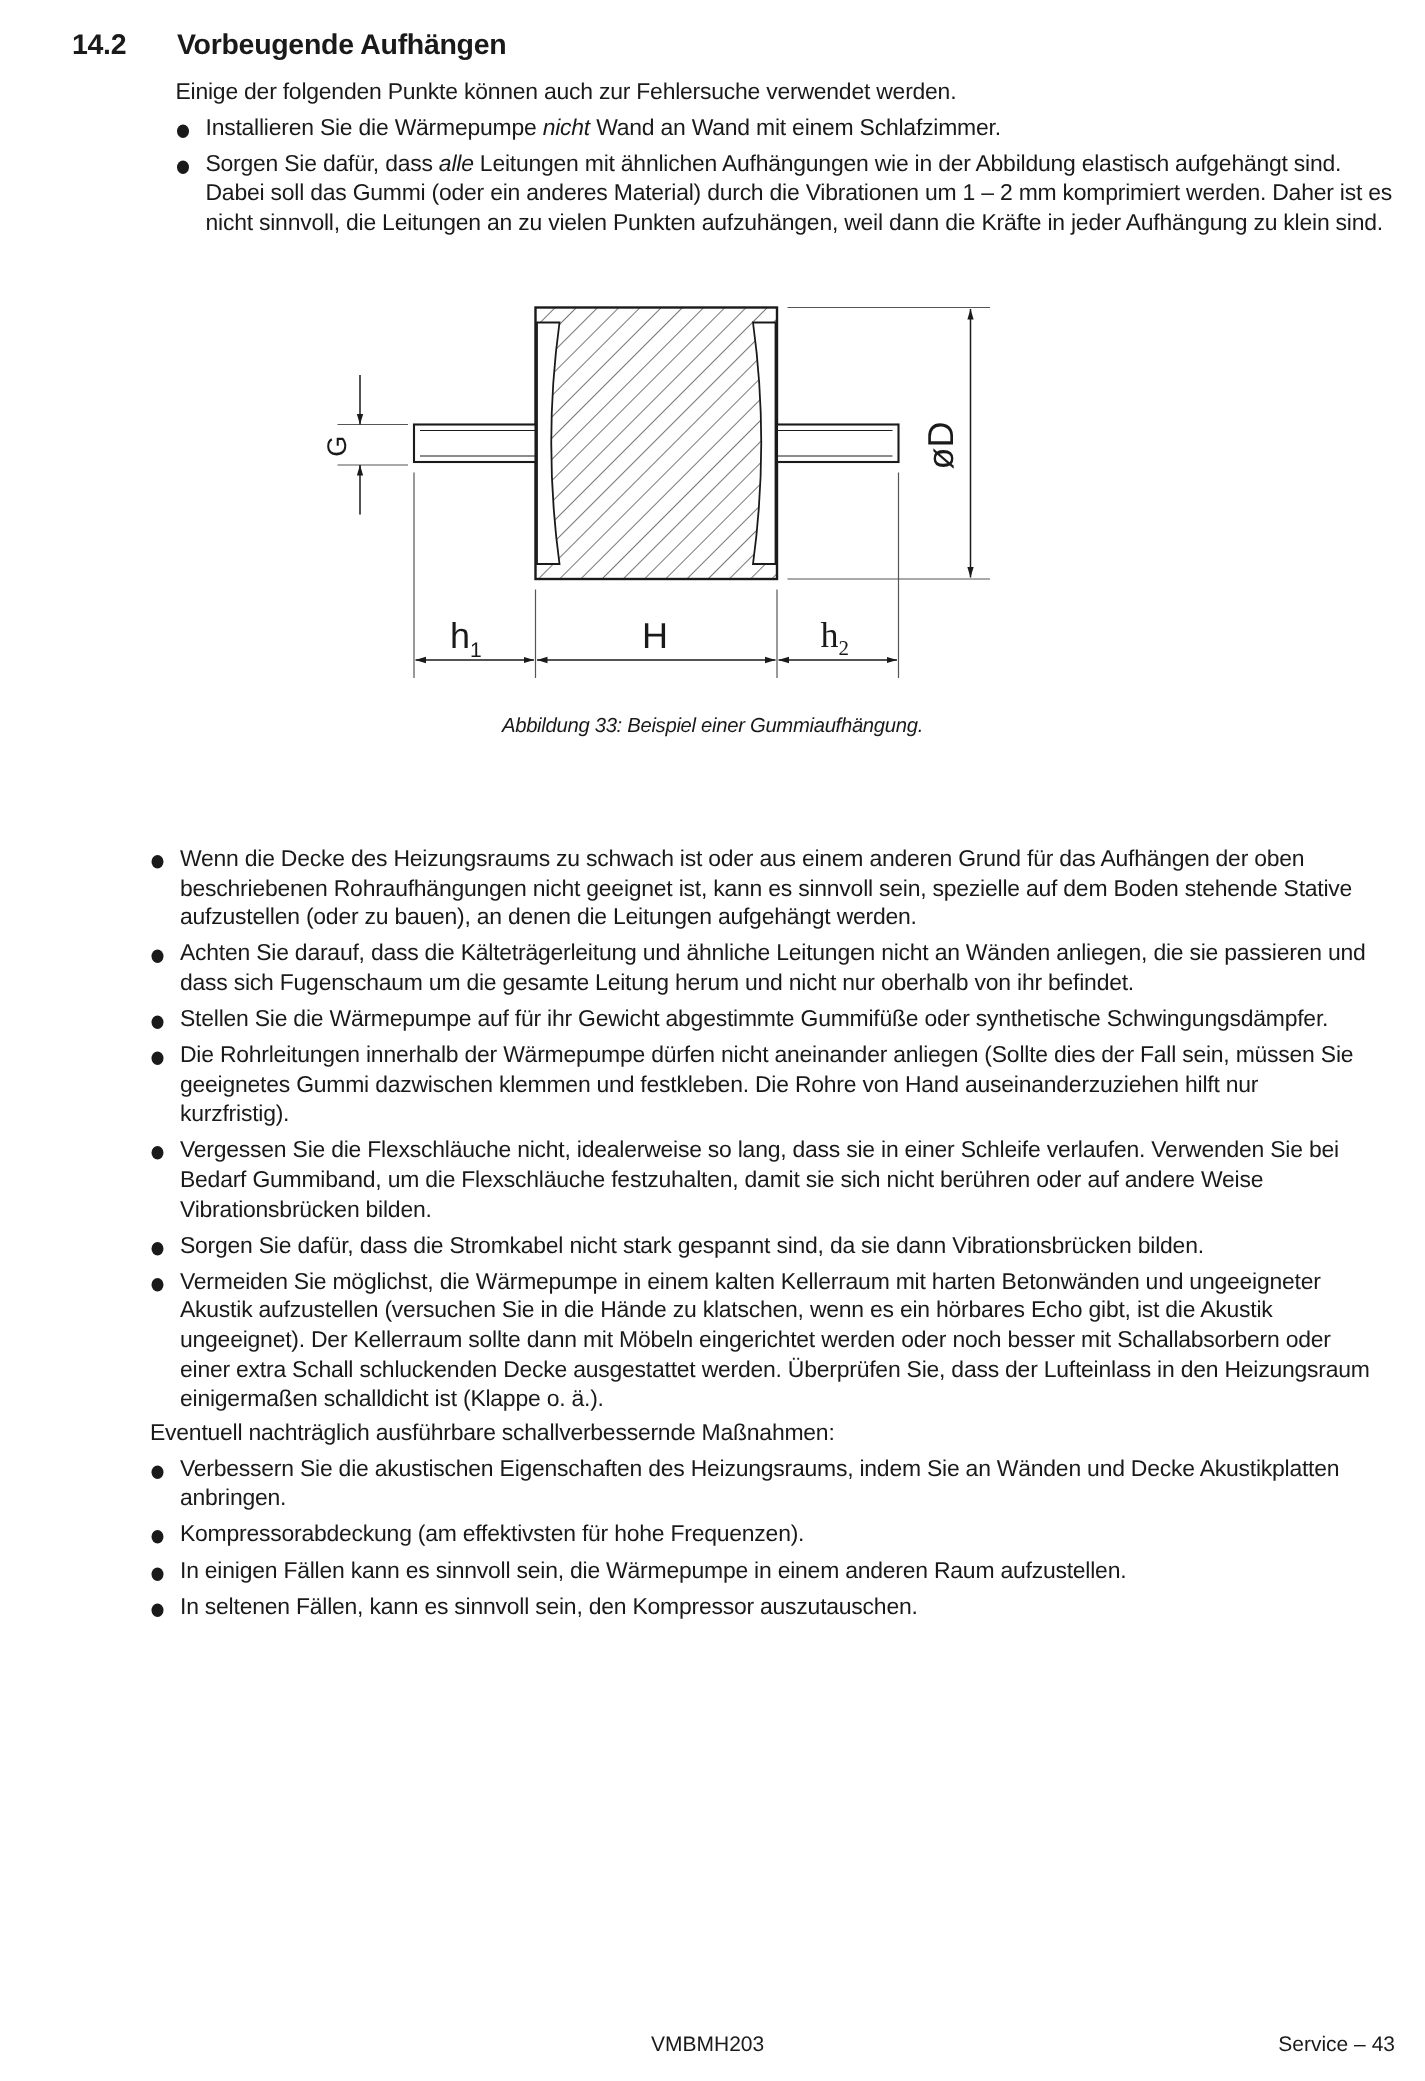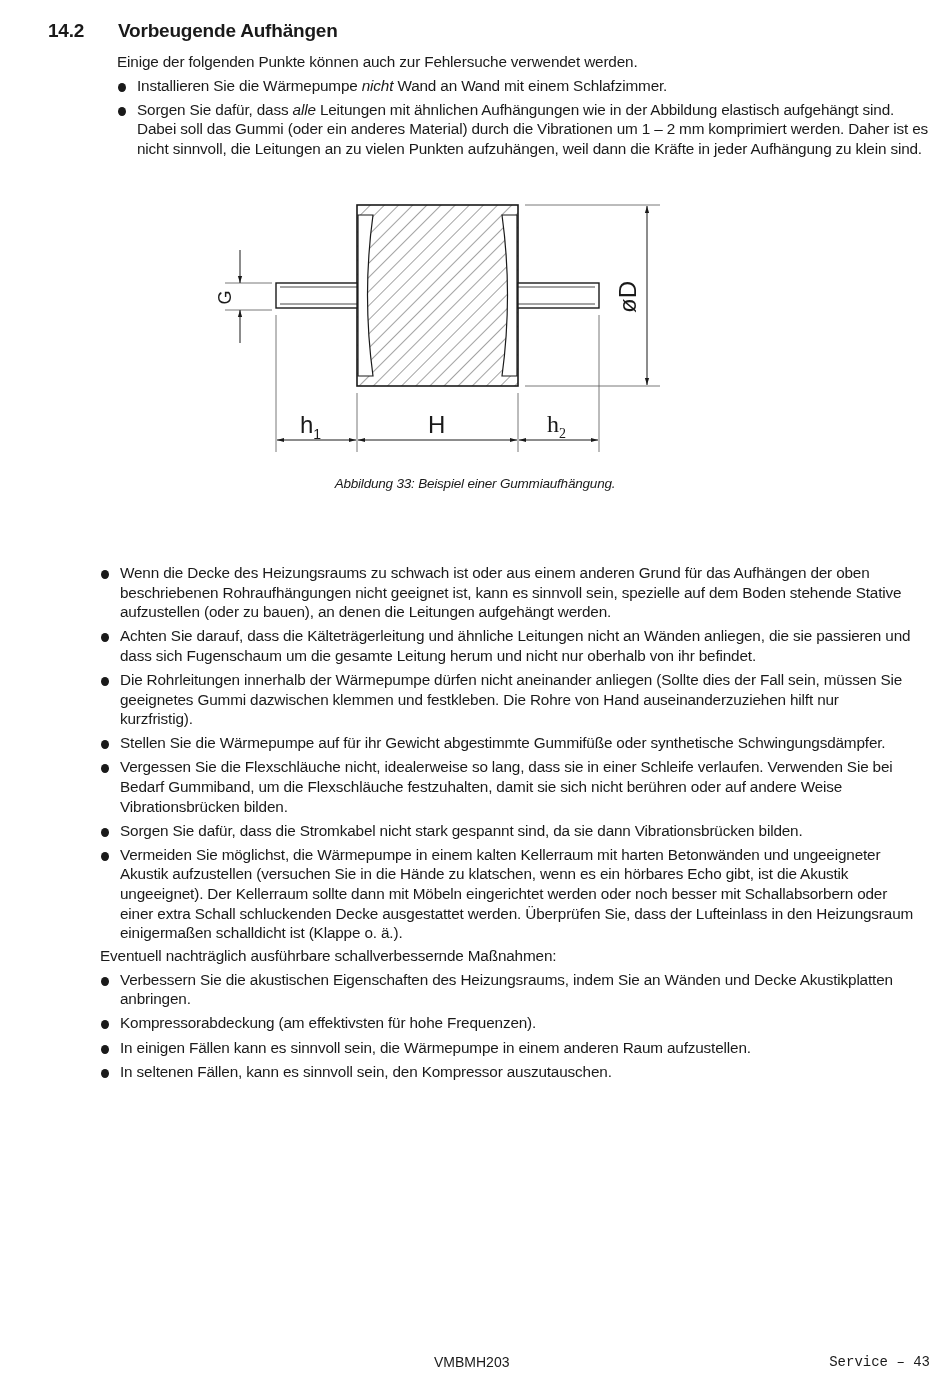--- a/index.html
+++ b/index.html
@@ -31,21 +31,21 @@
   .caption {
     position: absolute; left: 0; width: 950px; top: 476px; text-align: center;
     font-size: 13.5px; font-style: italic; letter-spacing: -0.2px;
   }
   .list2 { position: absolute; left: 100px; top: 523px; width: 815px;
     font-size: 15.3px; line-height: 19.6px; letter-spacing: -0.15px; margin-top: 40px; }
   .footer-left {
     position: absolute; left: 434px; top: 1354px; font-size: 14px;
   }
   .footer-right {
-    position: absolute; right: 20px; top: 1354px; font-size: 14px; font-family: Liberation Mono, monospace;
+    position: absolute; right: 20px; top: 1354px; font-size: 14px;
   }
   em { font-style: italic; }
 </style>
 </head>
 <body>
 
 <div class="section-heading">
   <span class="num">14.2</span><span>Vorbeugende Aufhängen</span>
 </div>
 
@@ -111,22 +111,22 @@
     <span>h</span><sub style="font-size:14px;">2</sub>
   </span>
 </div>
 
 <div class="caption">Abbildung 33: Beispiel einer Gummiaufhängung.</div>
 
 <div class="list2">
   <ul class="bullets">
     <li>Wenn die Decke des Heizungsraums zu schwach ist oder aus einem anderen Grund für das Aufhängen der oben beschriebenen Rohraufhängungen nicht geeignet ist, kann es sinnvoll sein, spezielle auf dem Boden stehende Stative aufzustellen (oder zu bauen), an denen die Leitungen aufgehängt werden.</li>
     <li>Achten Sie darauf, dass die Kälteträgerleitung und ähnliche Leitungen nicht an Wänden anliegen, die sie passieren und dass sich Fugenschaum um die gesamte Leitung herum und nicht nur oberhalb von ihr befindet.</li>
+    <li>Stellen Sie die Wärmepumpe auf für ihr Gewicht abgestimmte Gummifüße oder synthetische Schwingungsdämpfer.</li>
     <li>Die Rohrleitungen innerhalb der Wärmepumpe dürfen nicht aneinander anliegen (Sollte dies der Fall sein, müssen Sie geeignetes Gummi dazwischen klemmen und festkleben. Die Rohre von Hand auseinanderzuziehen hilft nur kurzfristig).</li>
-    <li>Stellen Sie die Wärmepumpe auf für ihr Gewicht abgestimmte Gummifüße oder synthetische Schwingungsdämpfer.</li>
     <li>Vergessen Sie die Flexschläuche nicht, idealerweise so lang, dass sie in einer Schleife verlaufen. Verwenden Sie bei Bedarf Gummiband, um die Flexschläuche festzuhalten, damit sie sich nicht berühren oder auf andere Weise Vibrationsbrücken bilden.</li>
     <li>Sorgen Sie dafür, dass die Stromkabel nicht stark gespannt sind, da sie dann Vibrationsbrücken bilden.</li>
     <li>Vermeiden Sie möglichst, die Wärmepumpe in einem kalten Kellerraum mit harten Betonwänden und ungeeigneter Akustik aufzustellen (versuchen Sie in die Hände zu klatschen, wenn es ein hörbares Echo gibt, ist die Akustik ungeeignet). Der Kellerraum sollte dann mit Möbeln eingerichtet werden oder noch besser mit Schallabsorbern oder einer extra Schall schluckenden Decke ausgestattet werden. Überprüfen Sie, dass der Lufteinlass in den Heizungsraum einigermaßen schalldicht ist (Klappe o. ä.).</li>
   </ul>
   <p class="para" style="margin-top:-1px;">Eventuell nachträglich ausführbare schallverbessernde Maßnahmen:</p>
   <ul class="bullets">
     <li>Verbessern Sie die akustischen Eigenschaften des Heizungsraums, indem Sie an Wänden und Decke Akustikplatten anbringen.</li>
     <li>Kompressorabdeckung (am effektivsten für hohe Frequenzen).</li>
     <li>In einigen Fällen kann es sinnvoll sein, die Wärmepumpe in einem anderen Raum aufzustellen.</li>
     <li>In seltenen Fällen, kann es sinnvoll sein, den Kompressor auszutauschen.</li>

